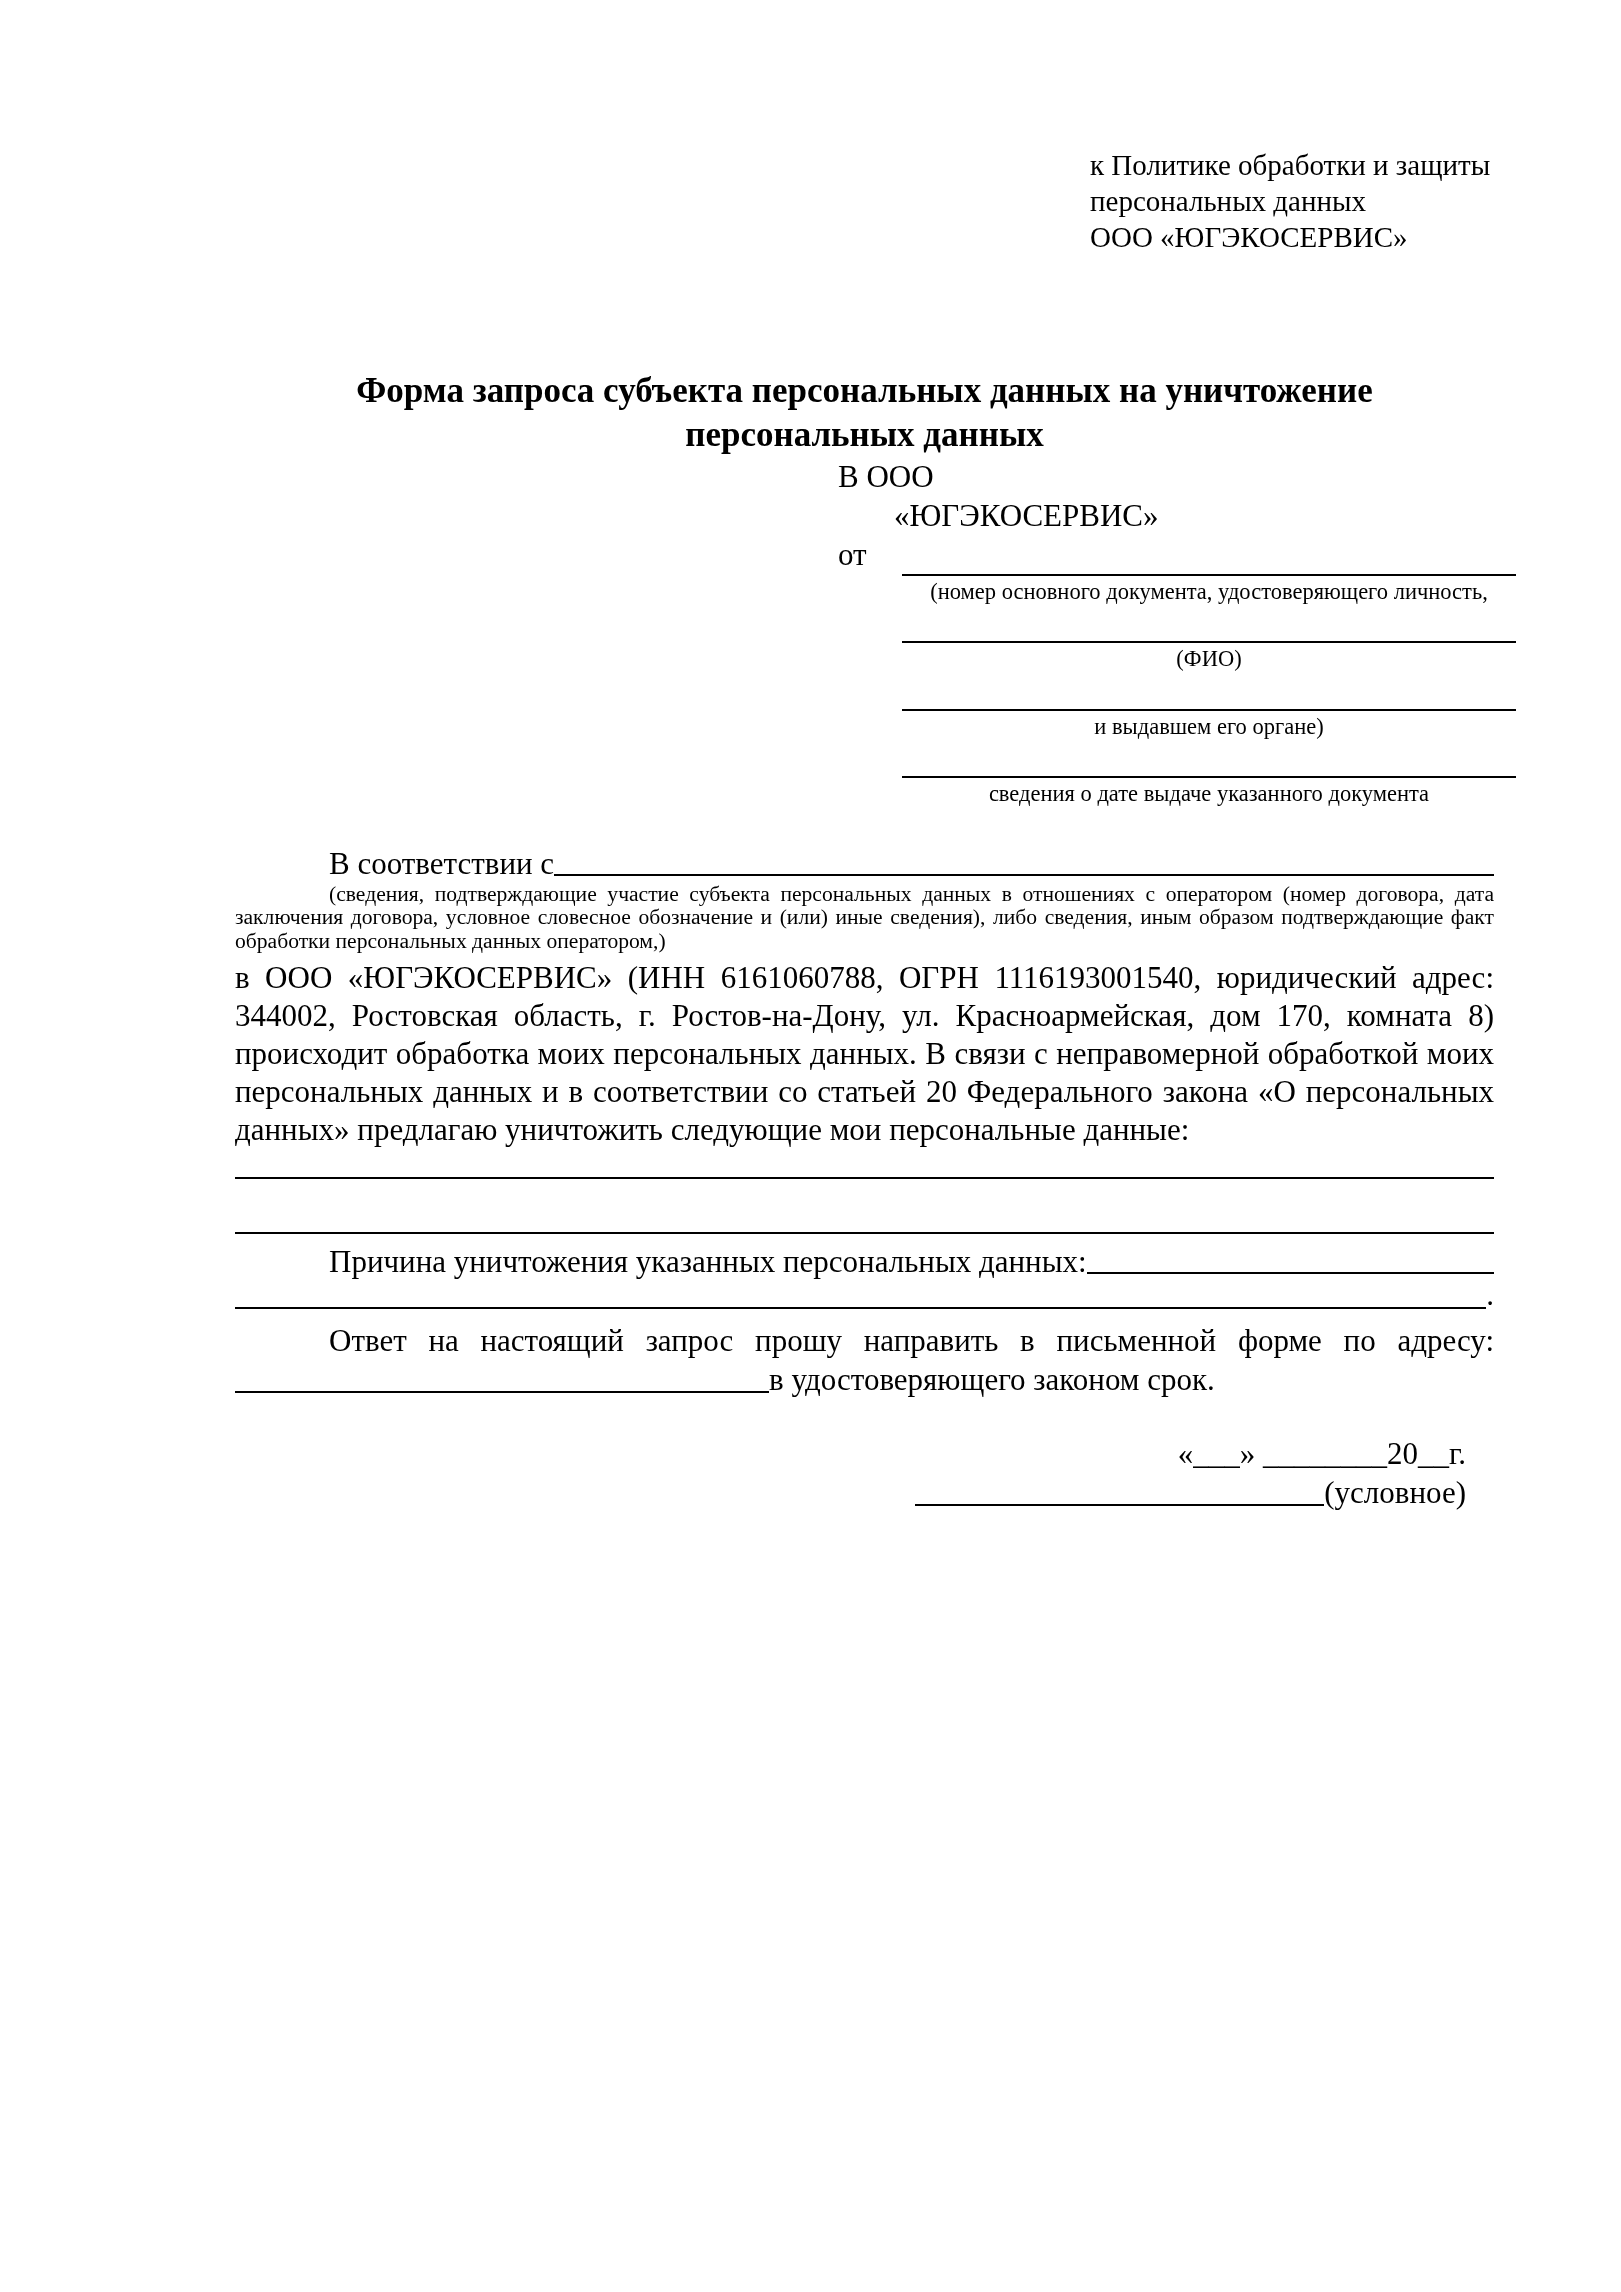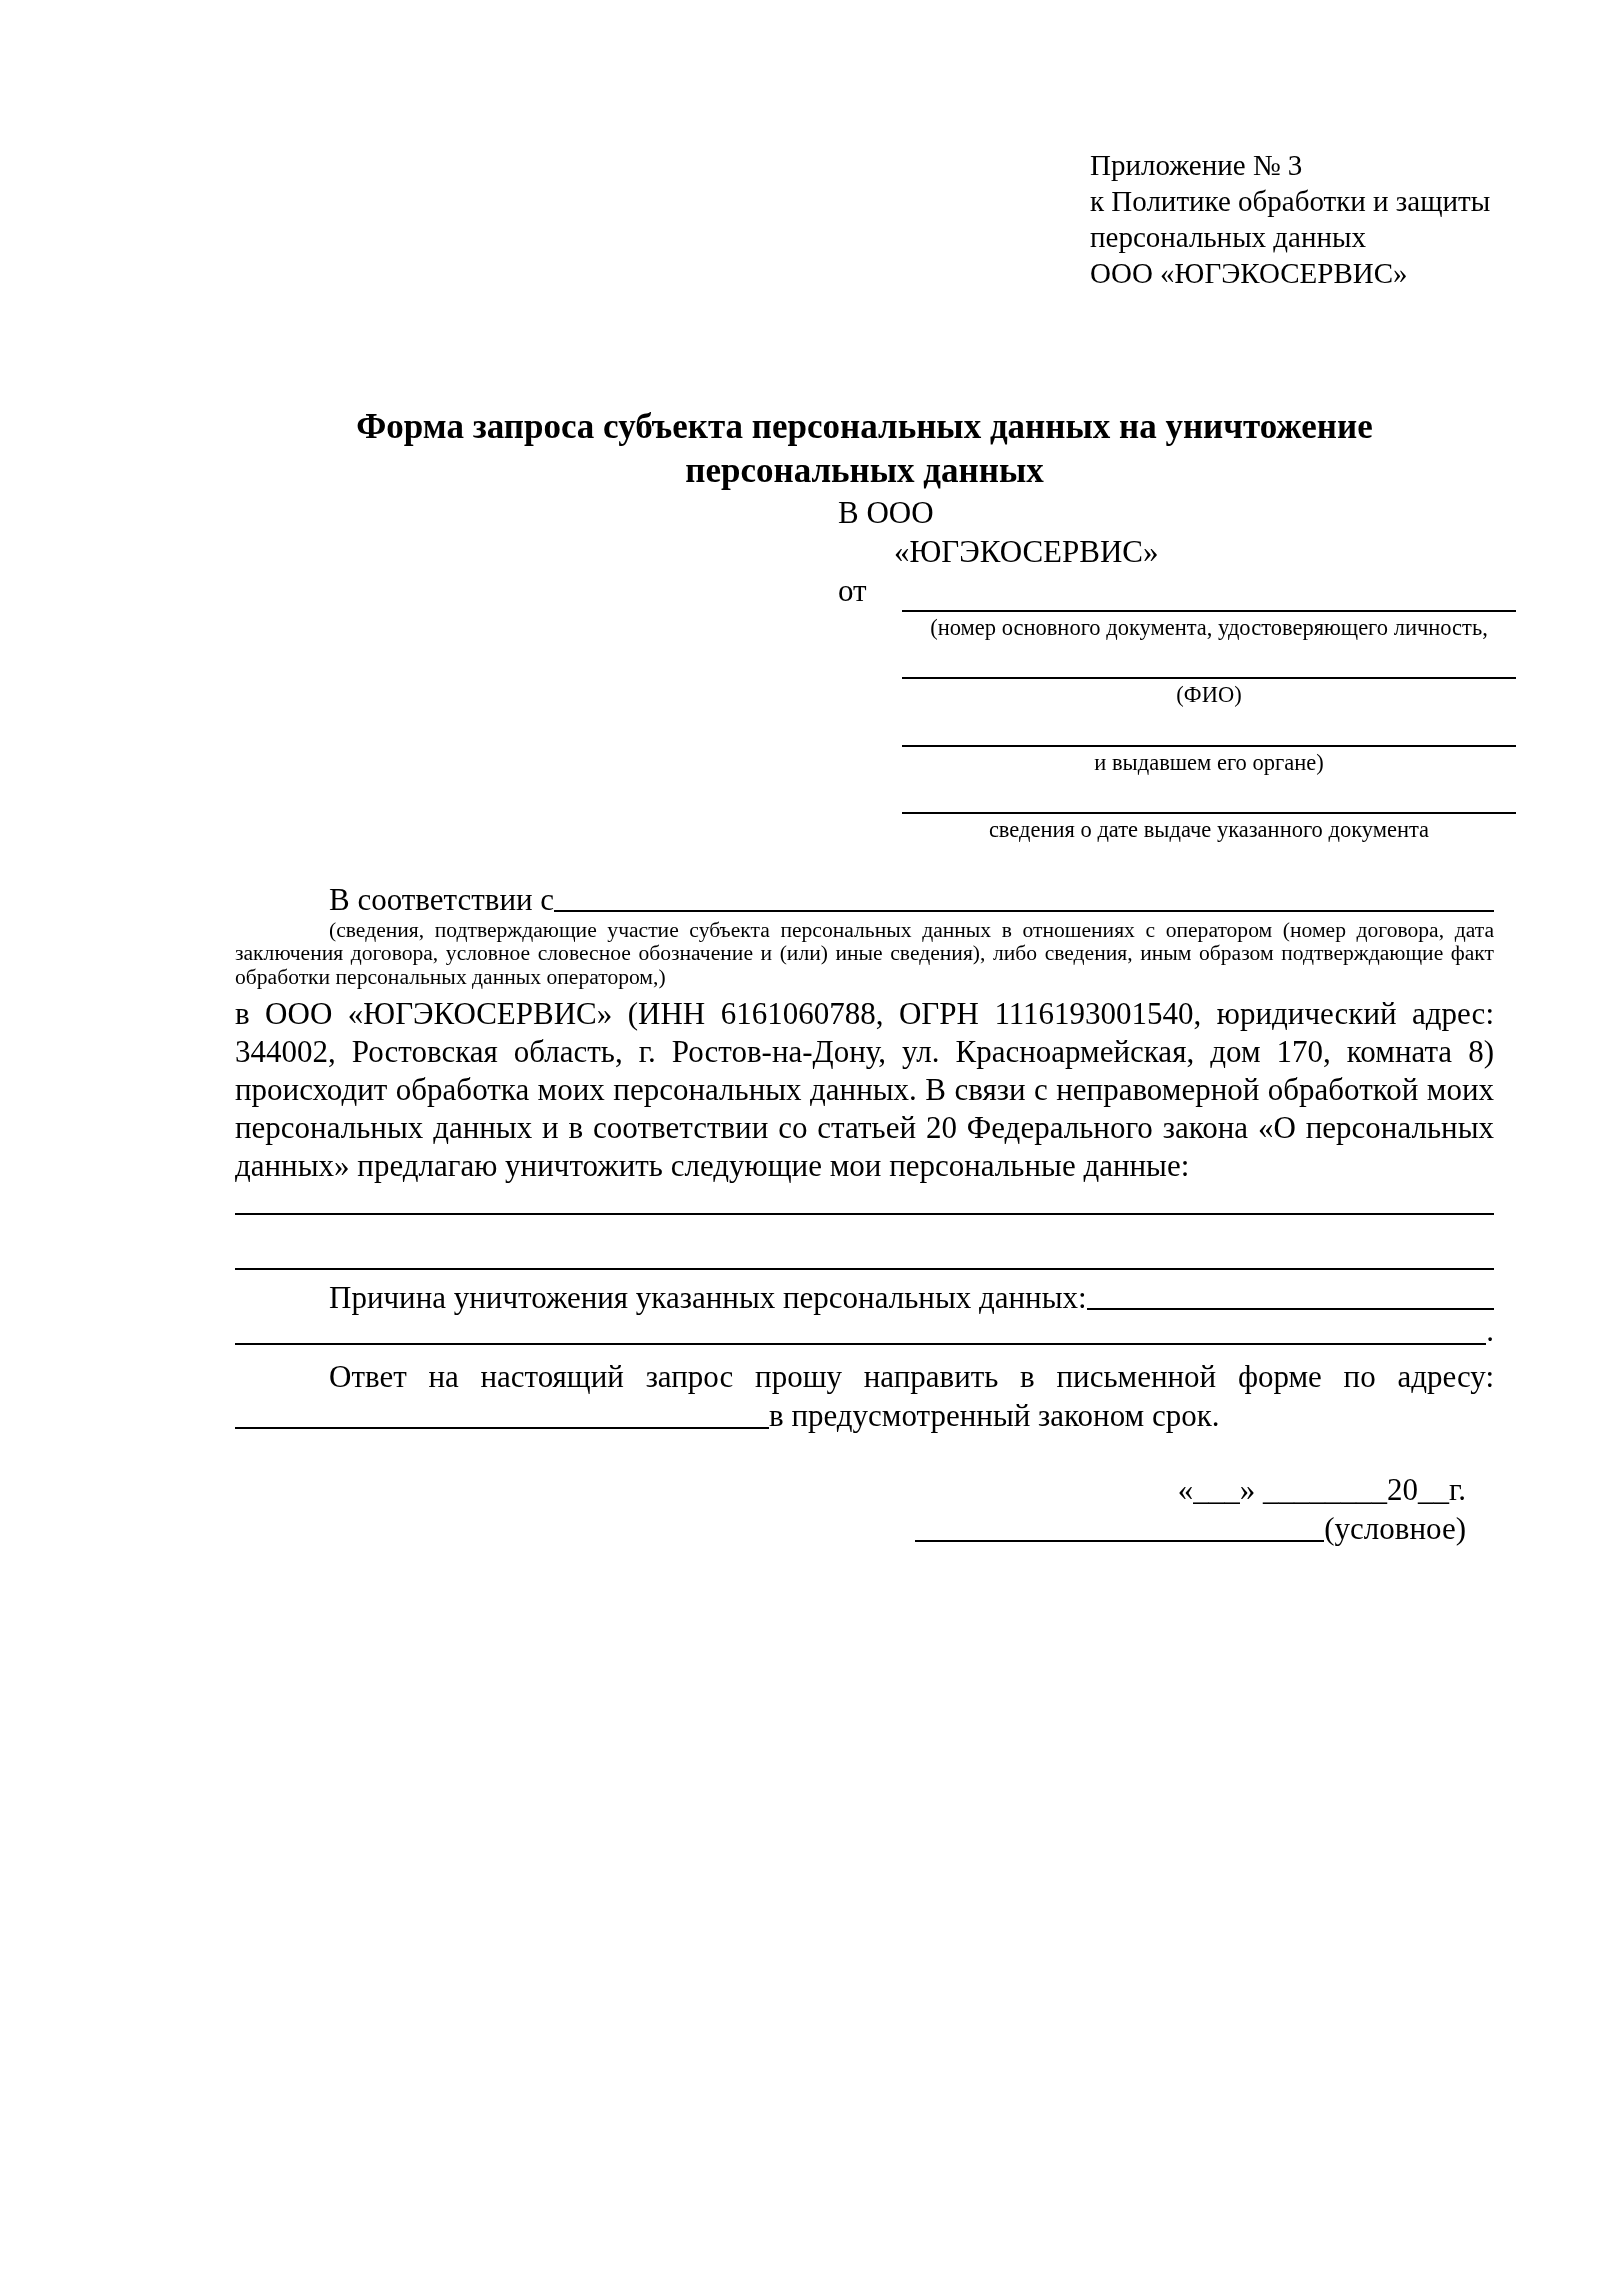--- a/index.html
+++ b/index.html
@@ -116,21 +116,20 @@
     border-bottom: 2.9px solid #000;
     margin-bottom: 6.9px;
   }
 </style>
 </head>
 <body>
 
 <div class="page">
 
   <div class="header-block">
-    <div>Приложение № 3</div>
     <div>к Политике обработки и защиты</div>
     <div>персональных данных</div>
     <div>ООО «ЮГЭКОСЕРВИС»</div>
   </div>
 
   <div class="doc-title">
     <div>Форма запроса субъекта персональных данных на уничтожение</div>
     <div>персональных данных</div>
   </div>
 
@@ -178,21 +177,21 @@
 
   <div class="period-row">
     <span class="fill"></span>
     <span>.</span>
   </div>
 
   <div class="answer-line1">Ответ на настоящий запрос прошу направить в письменной форме по адресу:</div>
 
   <div class="answer-line2">
     <span class="fill2"></span>
-    <span>в предусмотренный законом срок.</span>
+    <span>в удостоверяющего законом срок.</span>
   </div>
 
   <div class="footer-row">
     <span>«___» ________20__г.</span>
     <span class="sig-group">
       <span class="sig-fill"></span>
       <span>(условное)</span>
     </span>
   </div>
 

